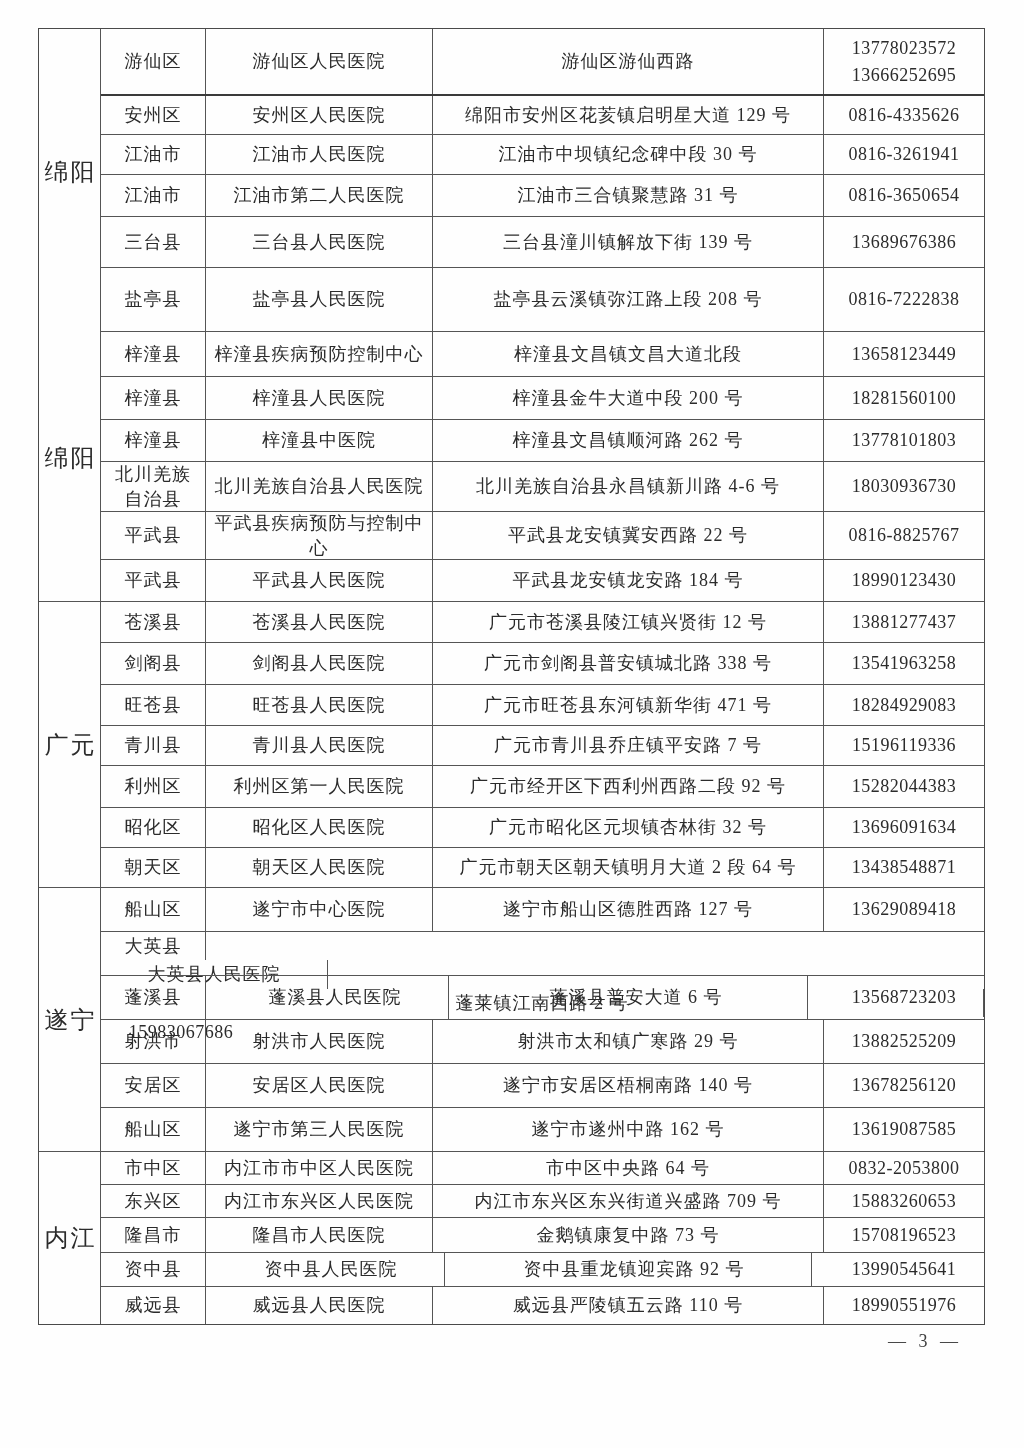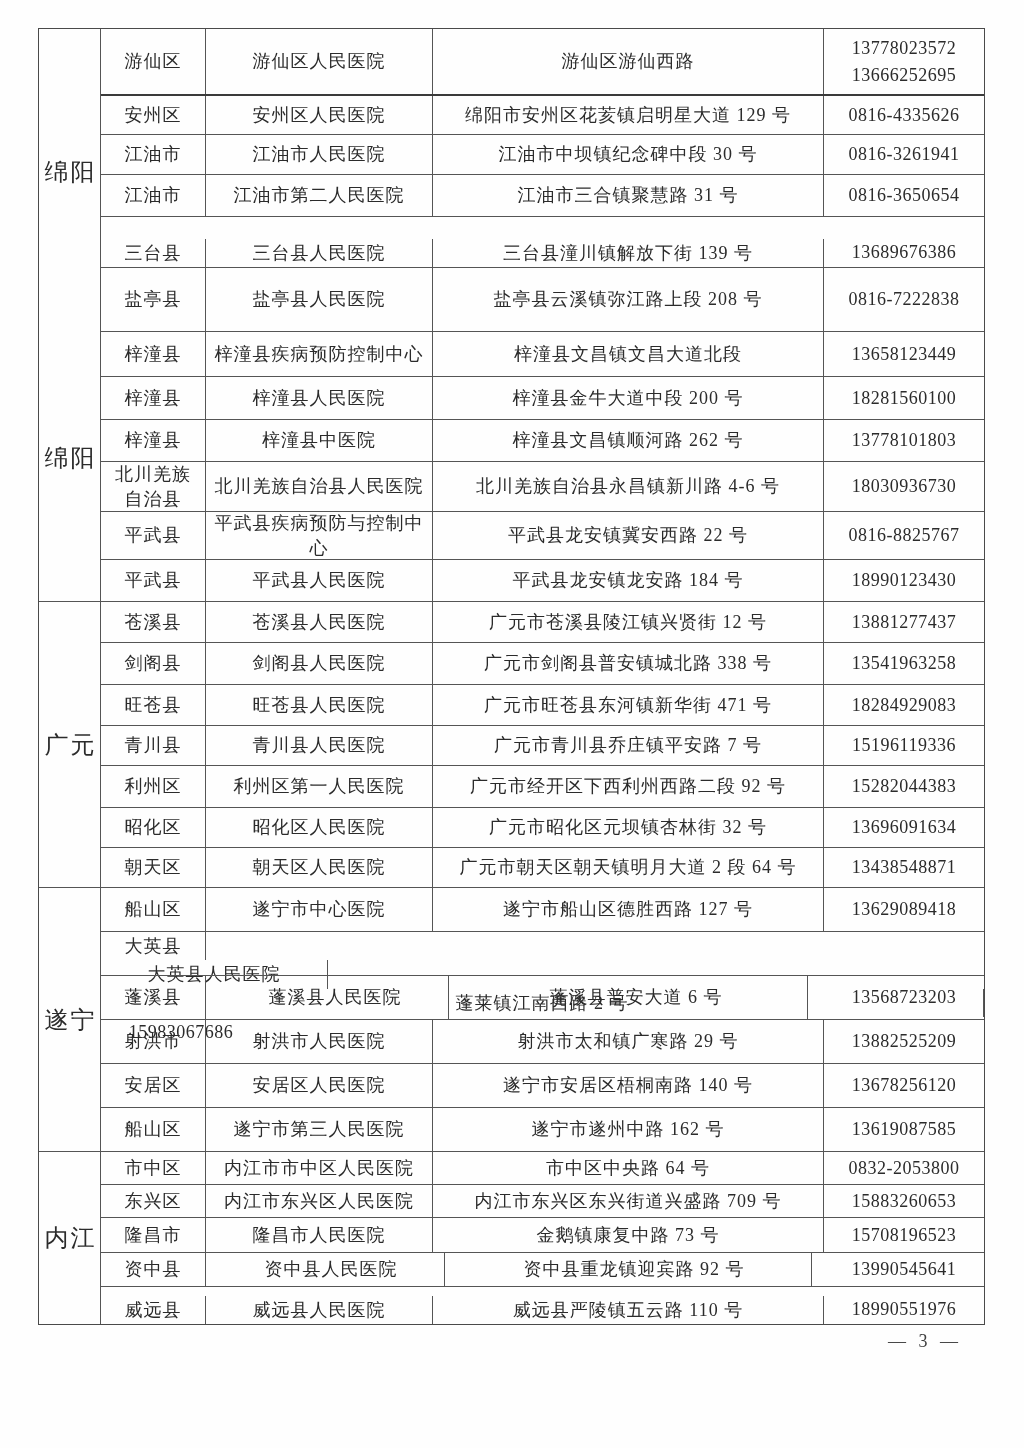--- a/index.html
+++ b/index.html
@@ -110,21 +110,21 @@
             </div>
           </div>
           <div class="table-row" style="height: 42px;">
             <div class="cell district-cell">江油市</div>
             <div class="cell hospital-cell">江油市第二人民医院</div>
             <div class="cell address-cell">江油市三合镇聚慧路 31 号</div>
             <div class="cell phone-cell">
               <span class="phone-line">0816-3650654</span>
             </div>
           </div>
-          <div class="table-row" style="height: 51px; align-items: flex-end;">
+          <div class="table-row" style="height: 51px;">
             <div class="cell district-cell">三台县</div>
             <div class="cell hospital-cell">三台县人民医院</div>
             <div class="cell address-cell">三台县潼川镇解放下街 139 号</div>
             <div class="cell phone-cell">
               <span class="phone-line">13689676386</span>
             </div>
           </div>
           <div class="table-row" style="height: 64px;">
             <div class="cell district-cell">盐亭县</div>
             <div class="cell hospital-cell">盐亭县人民医院</div>
@@ -331,21 +331,21 @@
             </div>
           </div>
           <div class="table-row" style="height: 34px; gap: 12px;">
             <div class="cell district-cell">资中县</div>
             <div class="cell hospital-cell">资中县人民医院</div>
             <div class="cell address-cell">资中县重龙镇迎宾路 92 号</div>
             <div class="cell phone-cell">
               <span class="phone-line">13990545641</span>
             </div>
           </div>
-          <div class="table-row" style="height: 38px; align-items: flex-end;">
+          <div class="table-row" style="height: 38px;">
             <div class="cell district-cell">威远县</div>
             <div class="cell hospital-cell">威远县人民医院</div>
             <div class="cell address-cell">威远县严陵镇五云路 110 号</div>
             <div class="cell phone-cell">
               <span class="phone-line">18990551976</span>
             </div>
           </div>
         </div>
       </div>
     </div>

